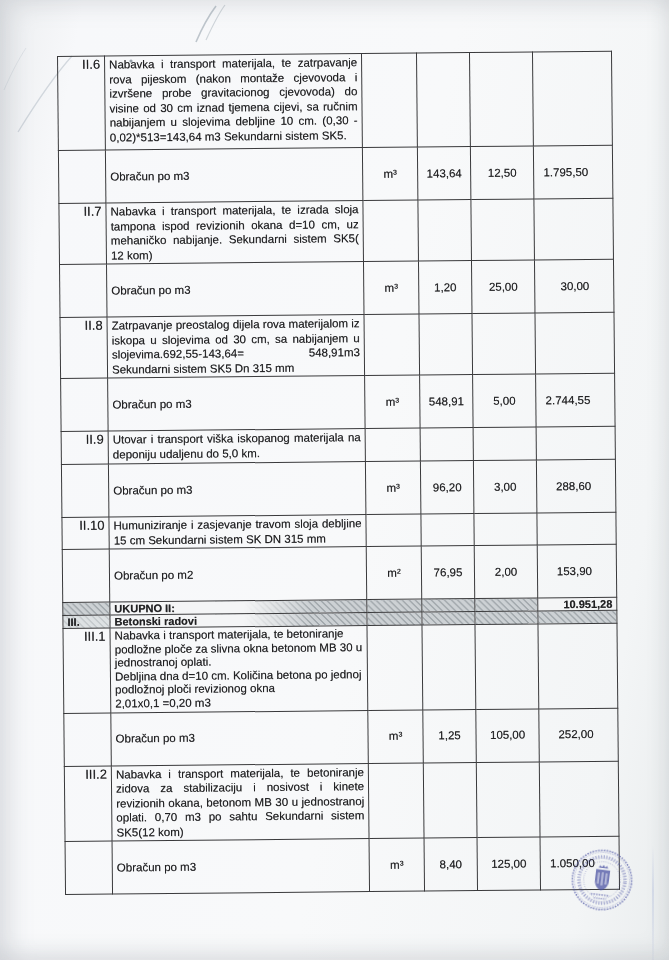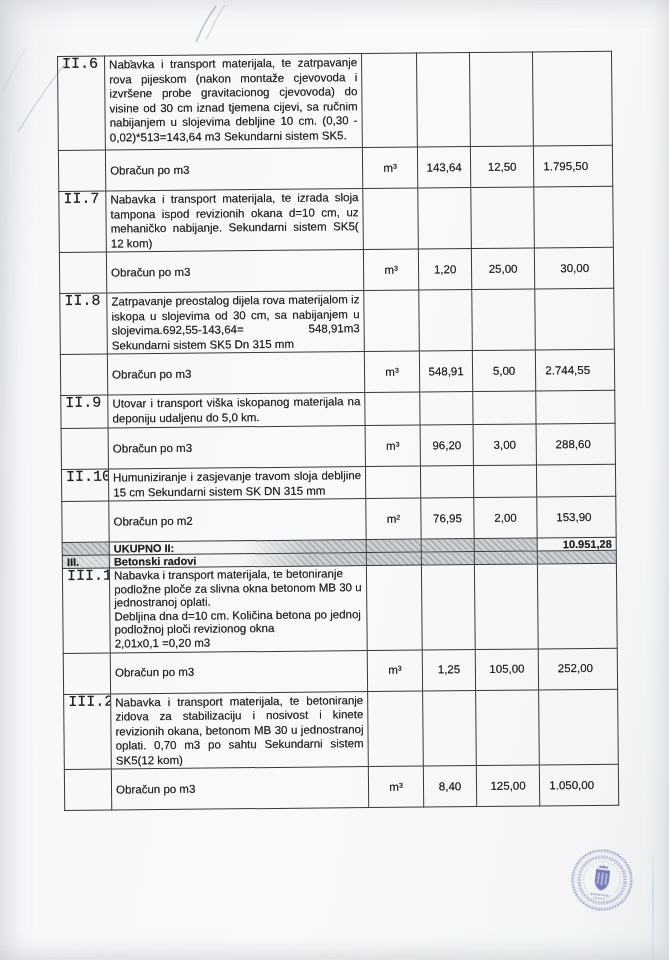--- a/index.html
+++ b/index.html
@@ -19,24 +19,24 @@
   }
   table{border-collapse:collapse;table-layout:fixed;width:554px;background:transparent;}
   col.c-no{width:47px;}col.c-desc{width:257px;}col.c-unit{width:55px;}
   col.c-qty{width:53px;}col.c-price{width:63px;}col.c-total{width:79px;}
   td{
     border:1px solid #3a3a3c;
     font-size:11.5px;line-height:14.5px;color:#212123;
     padding:1px 4px;vertical-align:top;overflow:hidden;
     text-shadow:0.2px 0.2px 0.35px rgba(25,25,28,.55);
   }
-  td.no{text-align:left;font-size:15px;font-family:Liberation Mono, monospace;}
+  td.no{text-align:right;font-size:13px;}
   td.desc{text-align:justify;white-space:pre-wrap;}
   td.obr{vertical-align:middle;padding:0 4px;}
-  td.unit,td.qty,td.price{text-align:center;vertical-align:middle;padding:12px 2px;}
+  td.unit,td.qty,td.price{text-align:center;vertical-align:middle;padding:18px 2px;}
   td.total{text-align:right;vertical-align:middle;padding:0 24px 0 2px;}
   tr.h-ii6 td{height:91px;} tr.h-ii7 td{height:56px;} tr.h-ii8 td{height:54px;}
   tr.h-ii9 td{height:30px;} tr.h-ii10 td{height:27px;}
   tr.h-iii1 td{height:81px;line-height:13.6px;} tr.h-iii2 td{height:65px;}
   tr.obr-row td{height:16px;}
   tr.tight td{height:11px;line-height:12px;font-size:11px;padding:0 4px;vertical-align:middle;}
   .b{font-weight:bold;}
   .shade{
     background:
       repeating-linear-gradient(45deg, rgba(116,124,130,.45) 0 1.6px, rgba(210,214,217,.55) 1.6px 4.6px),

